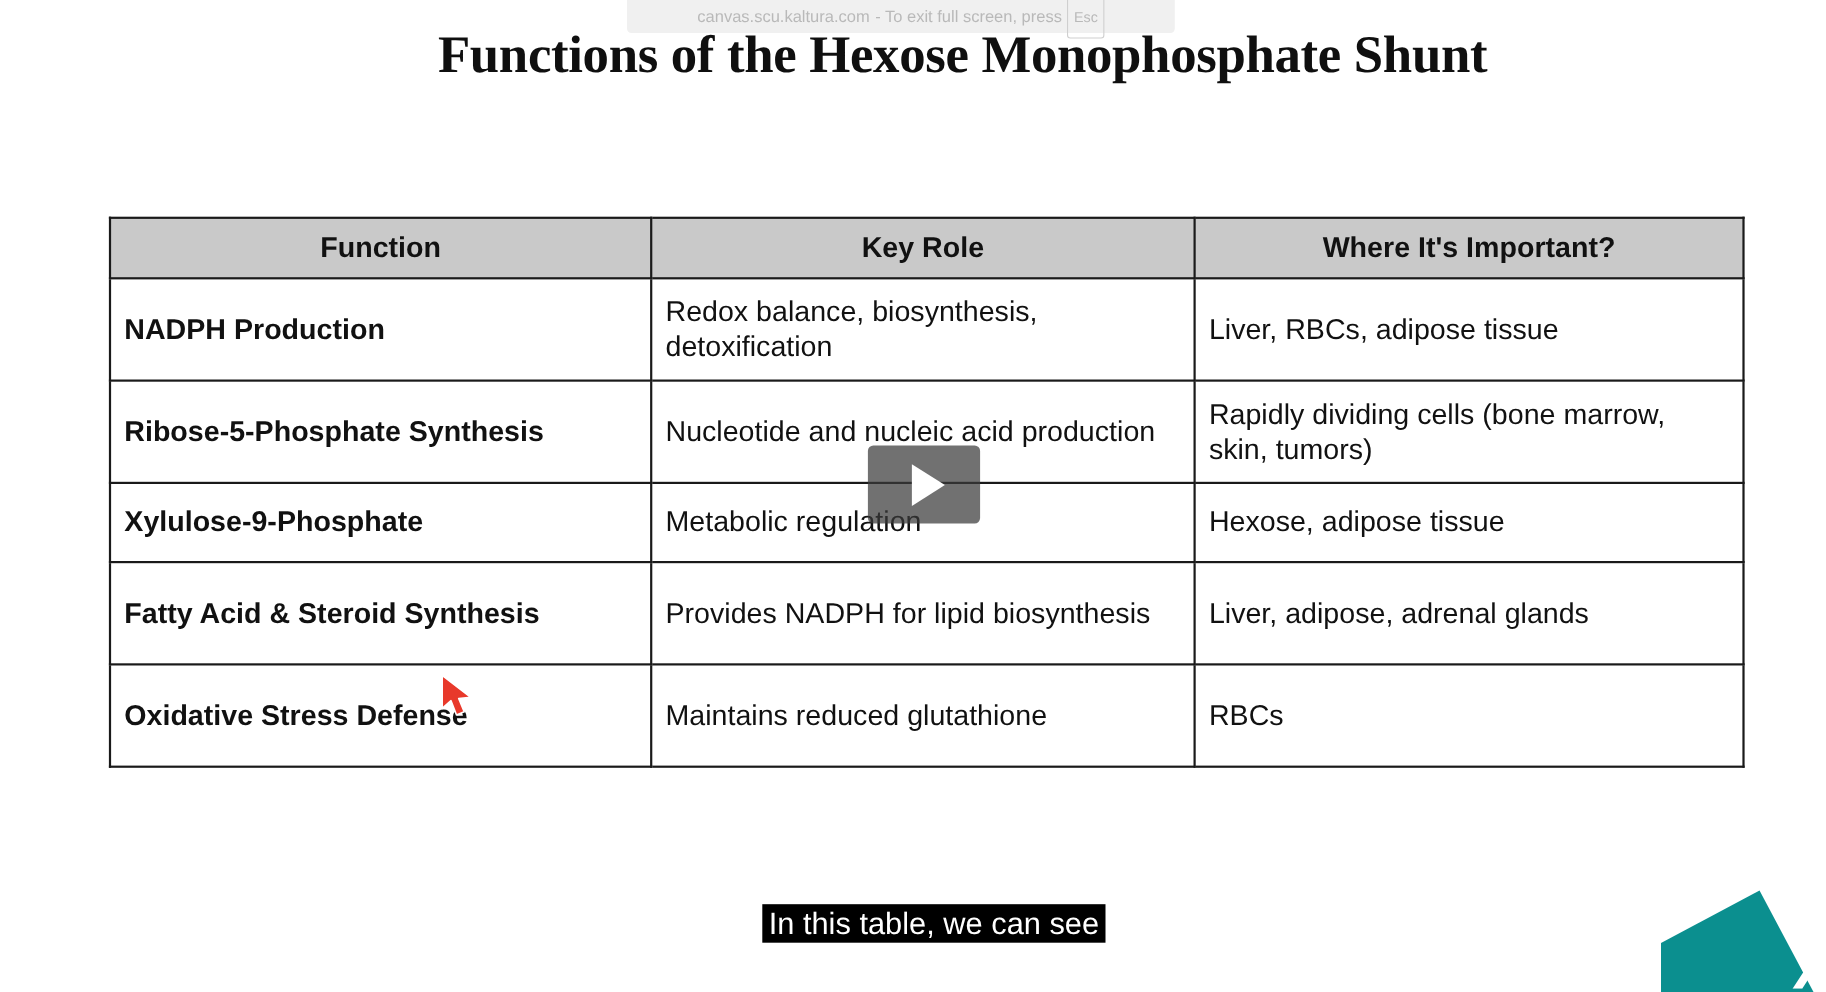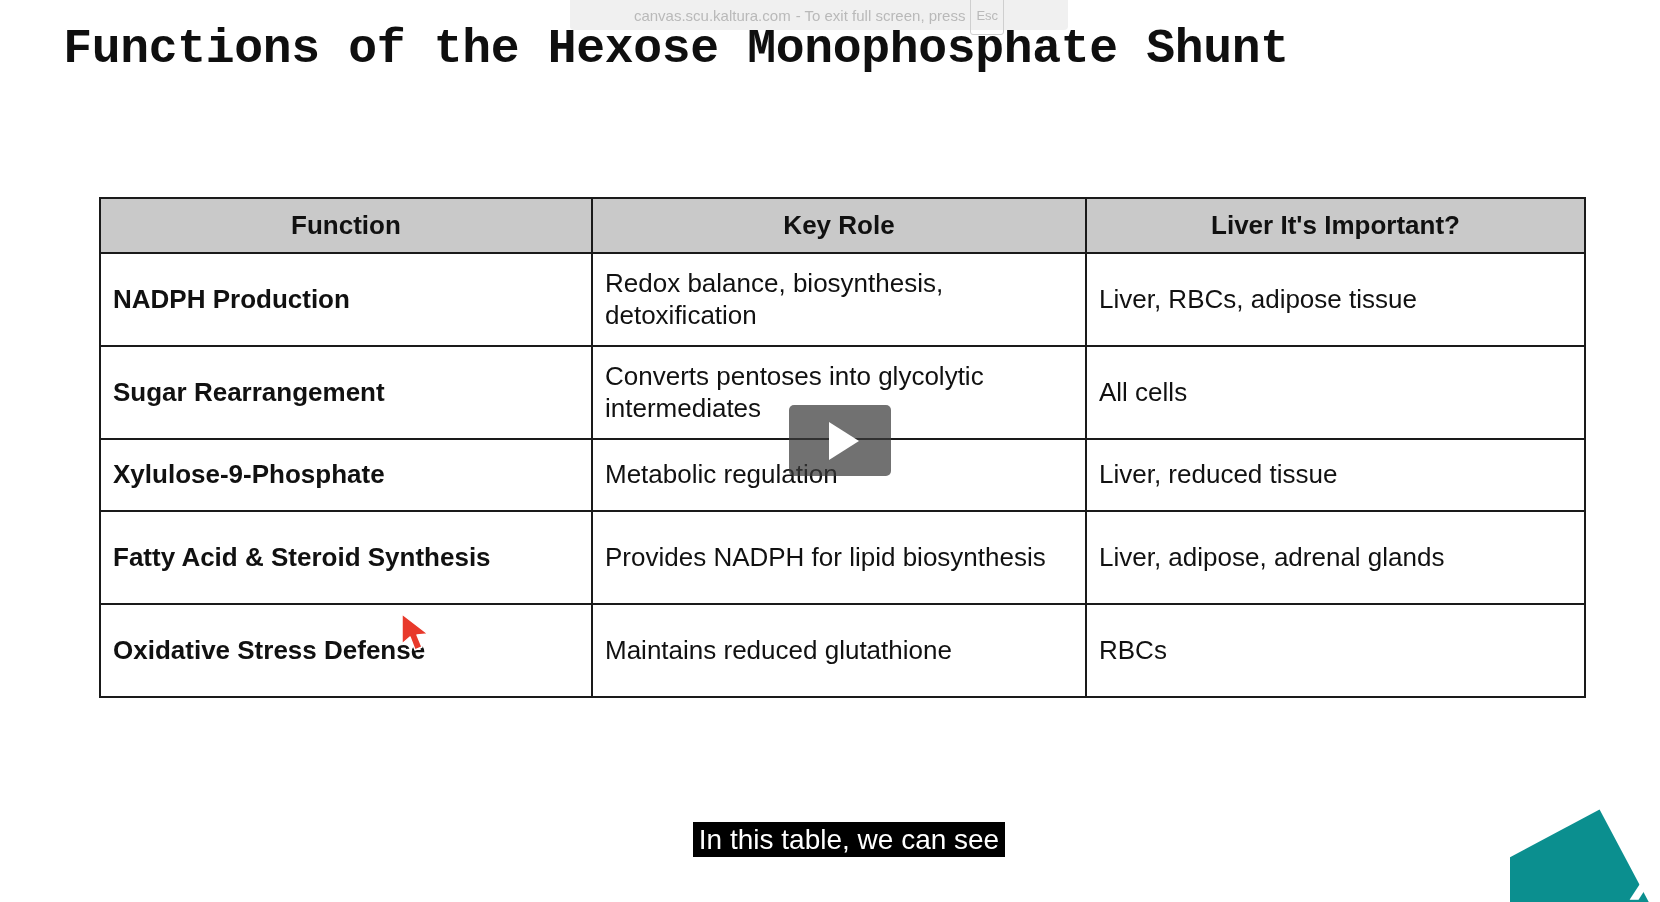--- a/index.html
+++ b/index.html
@@ -47,26 +47,26 @@
     position: absolute;
     inset: 0;
     background: #ffffff;
   }
 
   .slide-title {
     position: absolute;
     top: 22px;
     left: 0;
     width: 1352px;
-    text-align: center;
+    text-align: right;
     font-size: 48px;
     font-weight: bold;
     color: #0f0f0f;
     letter-spacing: -0.3px;
-    font-family: Liberation Mono, monospace;
+    font-family: Liberation Serif, serif;
   }
 
   
   .table-wrap {
     position: absolute;
     left: 99px;
     top: 197px;
     width: 1258px;
   }
   table.hmp-table {
@@ -200,38 +200,38 @@
     <table class="hmp-table">
       <colgroup>
         <col class="c1">
           <col class="c2">
           <col class="c3">
       </colgroup>
       <thead>
         <tr>
           <th>Function</th>
           <th>Key Role</th>
-          <th>Liver It's Important?</th>
+          <th>Where It's Important?</th>
         </tr>
       </thead>
       <tbody>
         <tr>
           <td class="fn">NADPH Production</td>
           <td>Redox balance, biosynthesis, detoxification</td>
           <td>Liver, RBCs, adipose tissue</td>
         </tr>
         <tr>
-          <td class="fn">Sugar Rearrangement</td>
-          <td>Converts pentoses into glycolytic intermediates</td>
-          <td>All cells</td>
+          <td class="fn">Ribose-5-Phosphate Synthesis</td>
+          <td>Nucleotide and nucleic acid production</td>
+          <td>Rapidly dividing cells (bone marrow, skin, tumors)</td>
         </tr>
         <tr class="short">
           <td class="fn">Xylulose-9-Phosphate</td>
           <td>Metabolic regulation</td>
-          <td>Liver, reduced tissue</td>
+          <td>Hexose, adipose tissue</td>
         </tr>
         <tr>
           <td class="fn">Fatty Acid &amp; Steroid Synthesis</td>
           <td>Provides NADPH for lipid biosynthesis</td>
           <td>Liver, adipose, adrenal glands</td>
         </tr>
         <tr>
           <td class="fn">Oxidative Stress Defense</td>
           <td>Maintains reduced glutathione</td>
           <td>RBCs</td>

